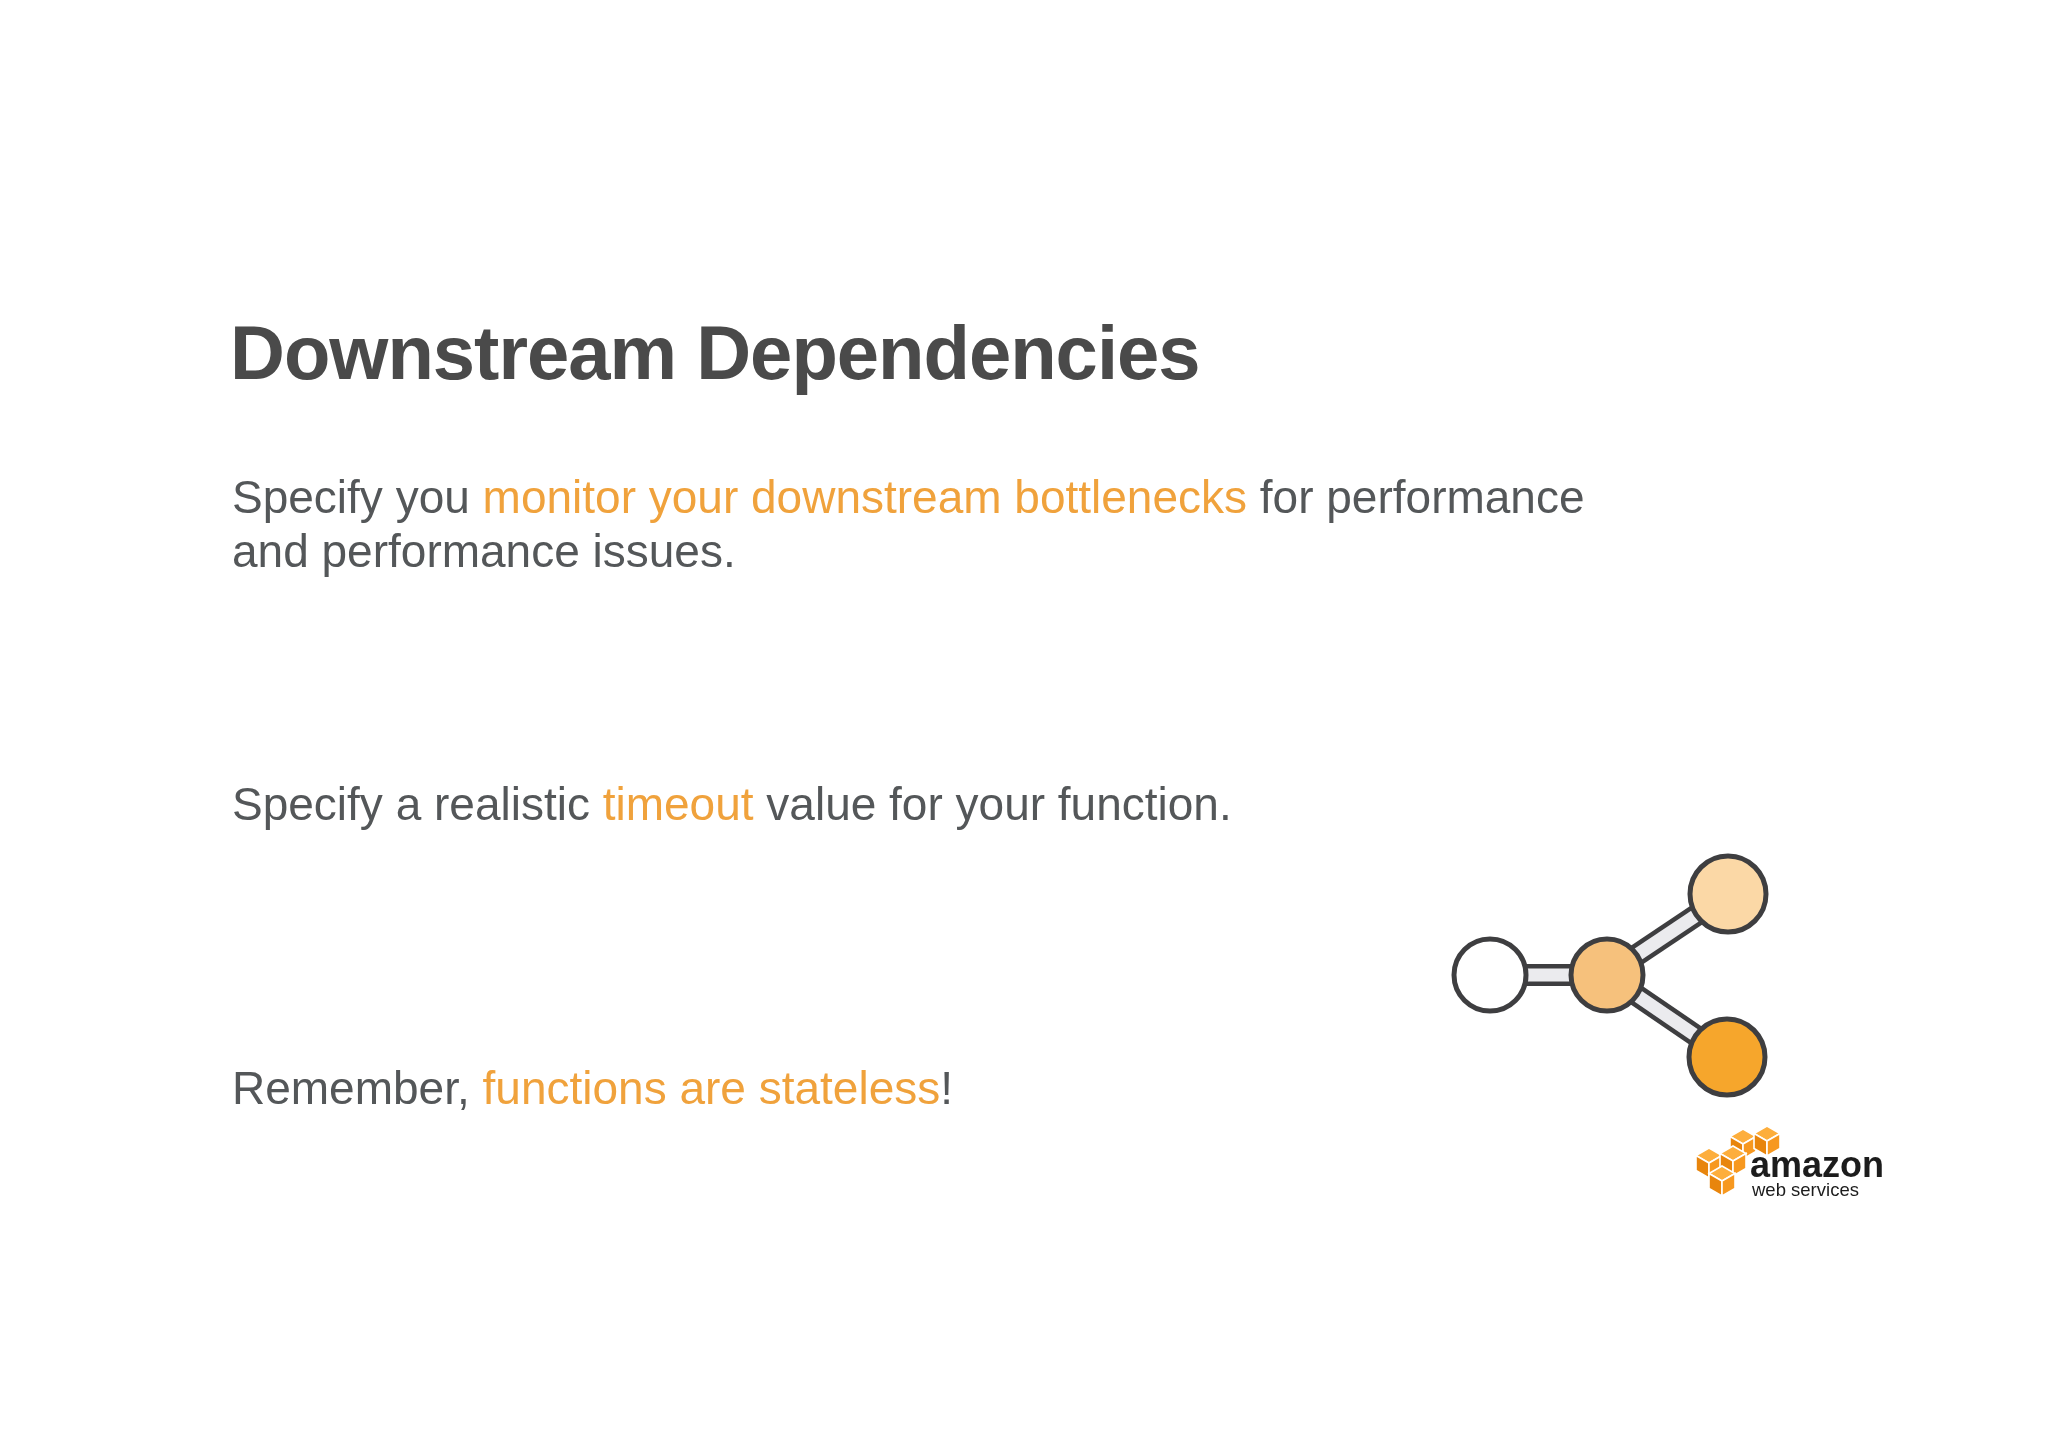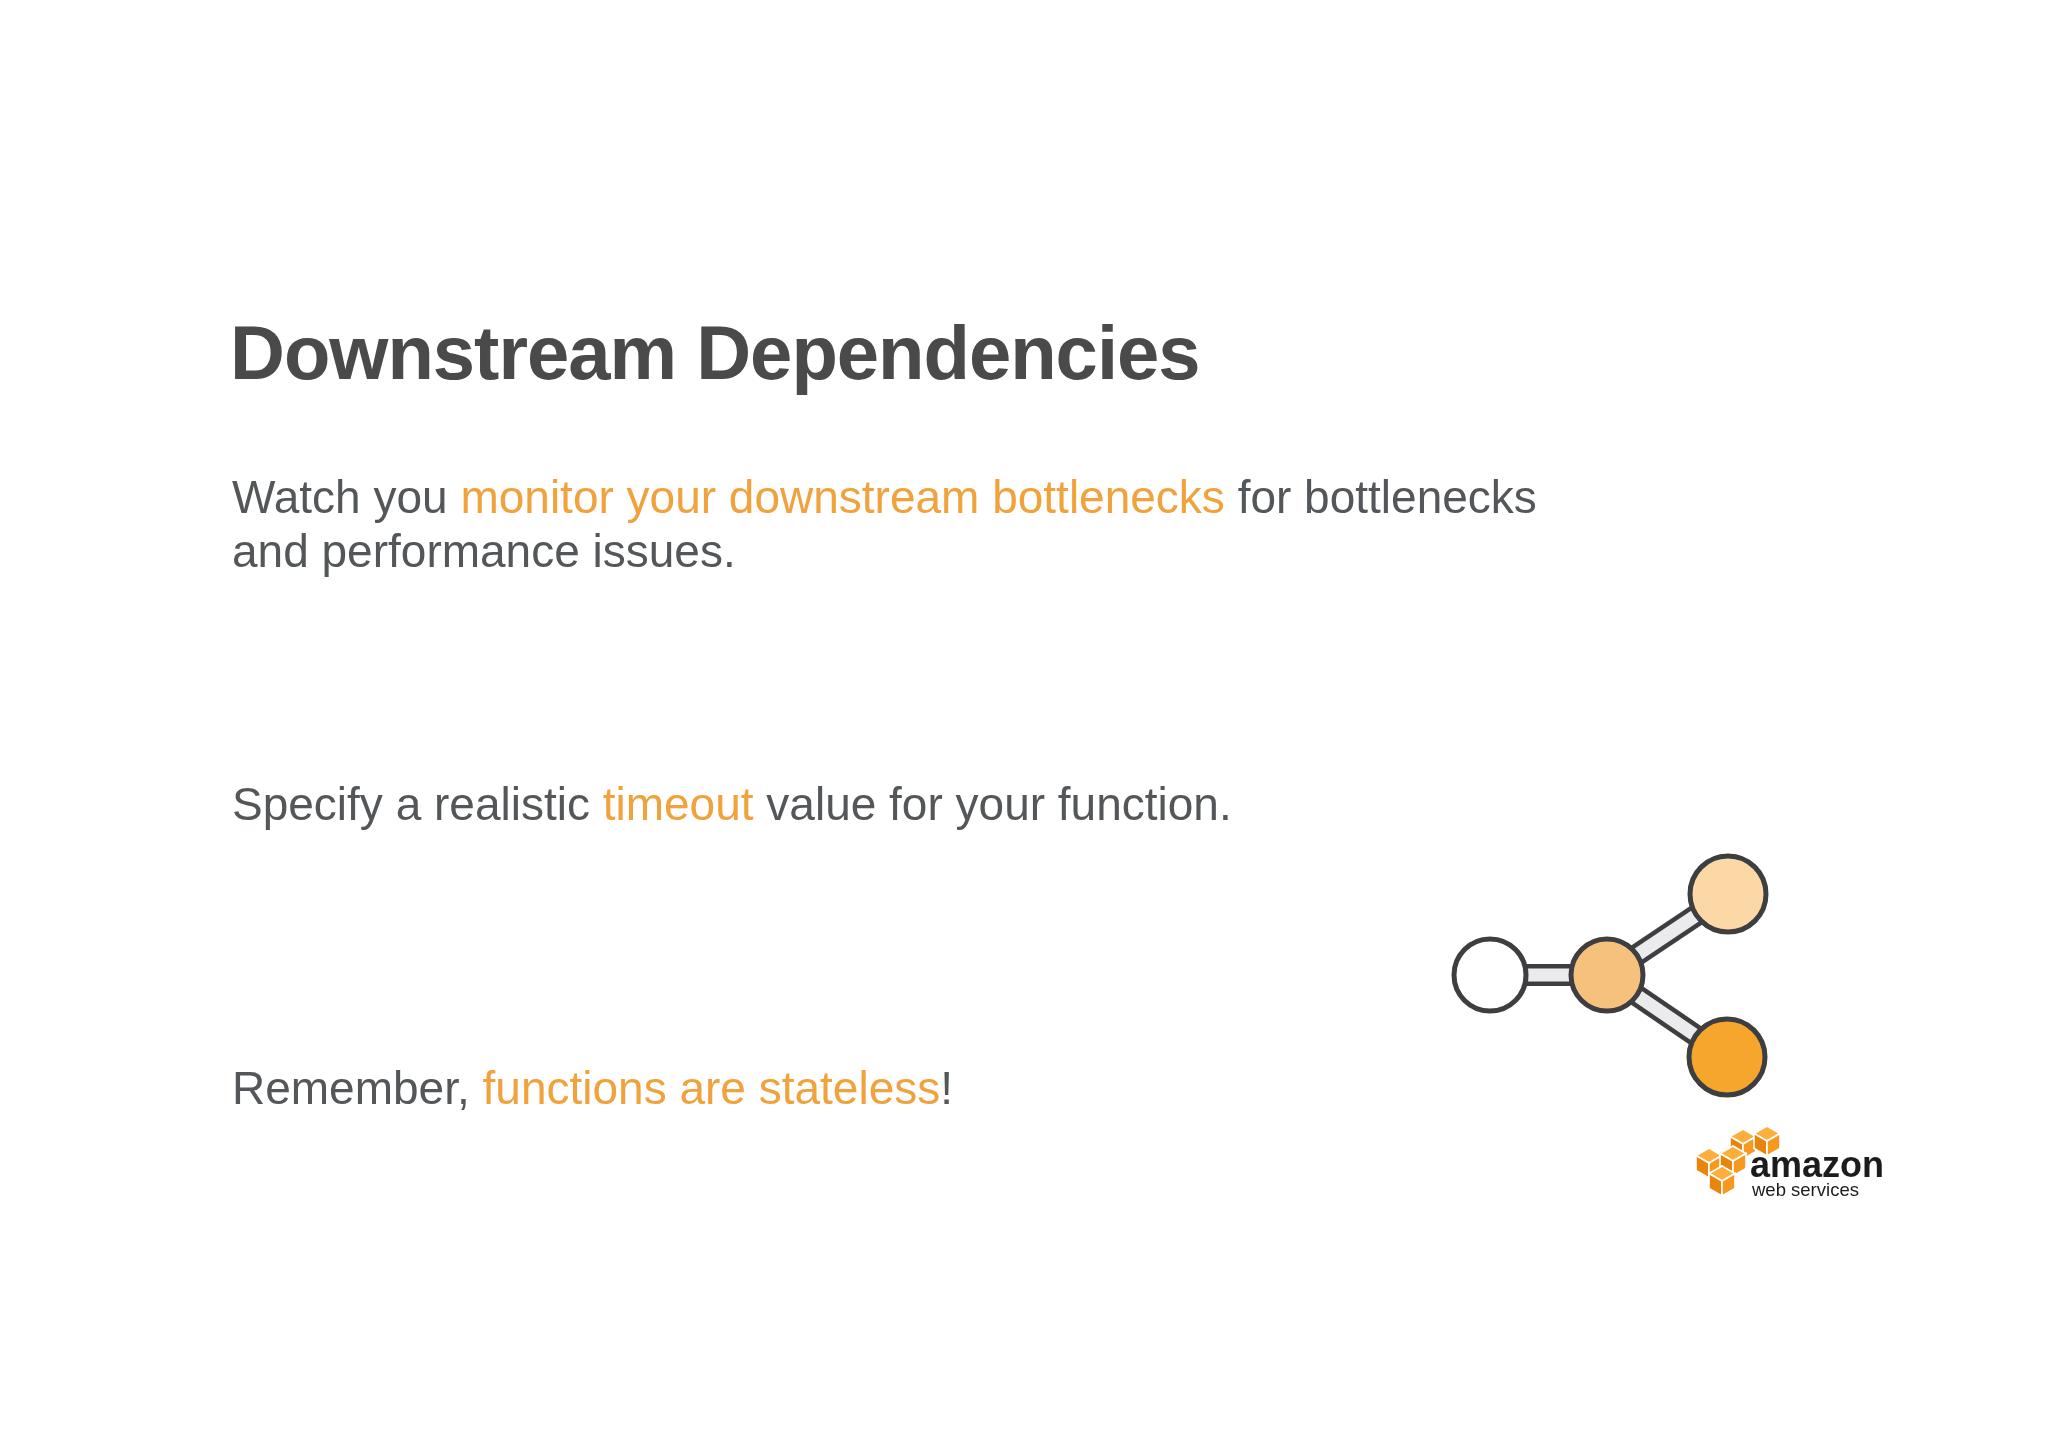--- a/index.html
+++ b/index.html
@@ -30,21 +30,21 @@
   .network-graphic{position:absolute;left:1434px;top:834px;}
   .aws-logo{position:absolute;left:1692px;top:1124px;}
 </style>
 </head>
 <body>
 
 <div class="slide">
 
   <h1 class="title">Downstream Dependencies</h1>
 
-  <p class="bullet b1"><span>Watch you </span><span class="hl">monitor your downstream bottlenecks</span><span> for bottlenecks</span><br><span>and performance issues.</span></p>
+  <p class="bullet b1"><span>Specify you </span><span class="hl">monitor your downstream bottlenecks</span><span> for performance</span><br><span>and performance issues.</span></p>
 
 
   <p class="bullet b3"><span>Specify a realistic </span><span class="hl">timeout</span><span> value for your function.</span></p>
 
 
   <p class="bullet b5"><span>Remember, </span><span class="hl">functions are stateless</span><span>!</span></p>
 
   <svg class="network-graphic" width="372" height="300" viewBox="1434 834 372 300" xmlns="http://www.w3.org/2000/svg">
 
     <g>

